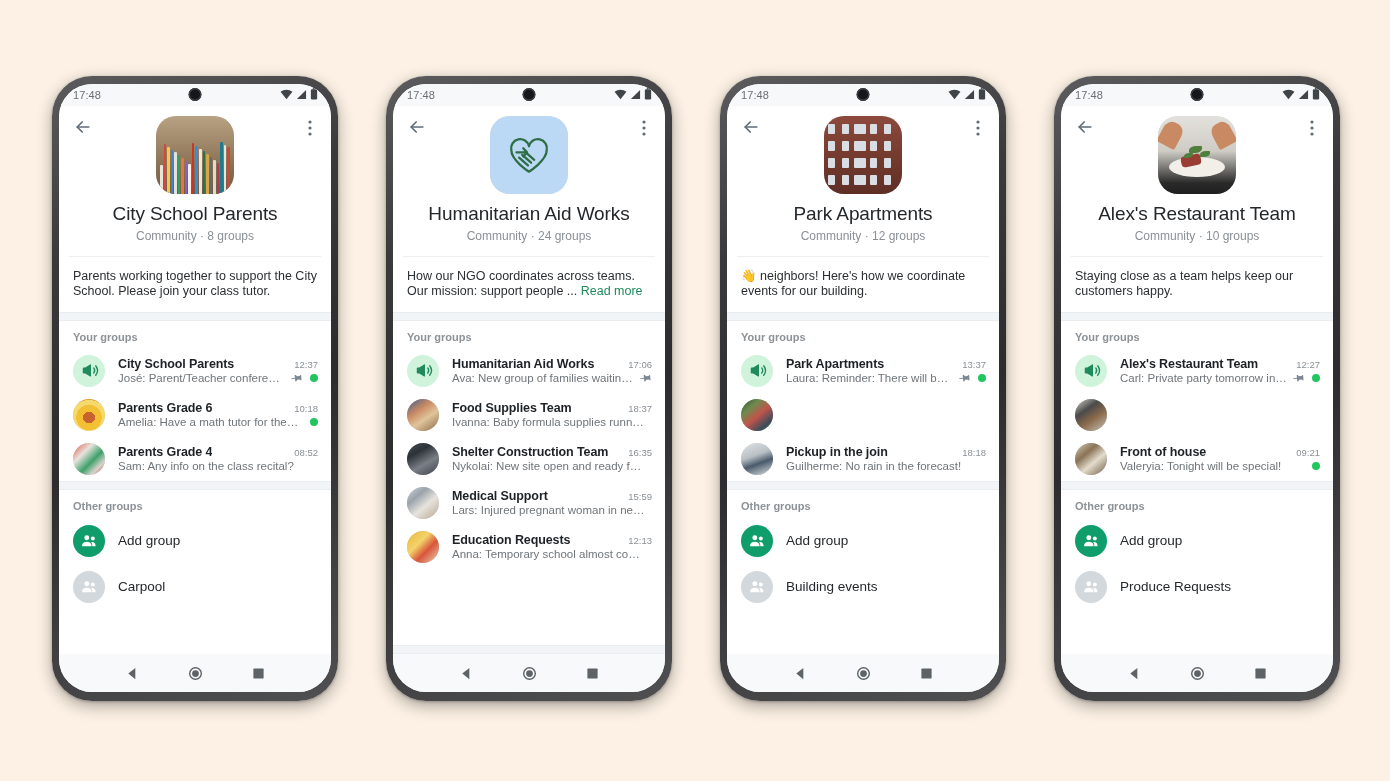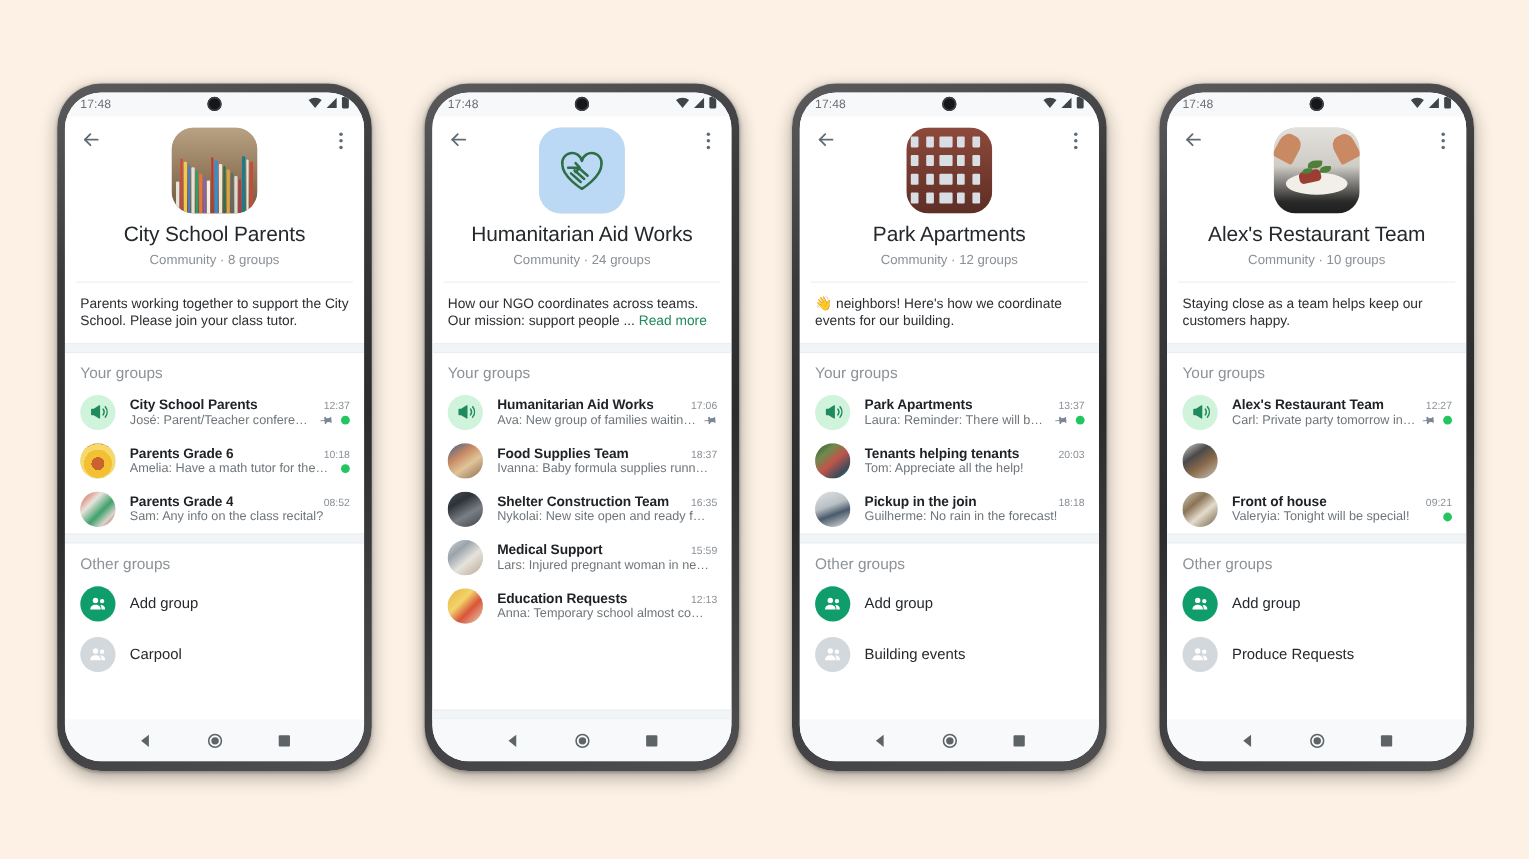--- a/index.html
+++ b/index.html
@@ -138,23 +138,24 @@
 
   
   .scroll {
     flex: 1 1 auto;
     overflow: hidden;
     background: #fff;
     display: flex;
     flex-direction: column;
   }
   .section-label {
-    font-size: 14px;
+    font-size: 11px;
     color: #8d9297;
     padding: 10px 10px 6px 14px;
+    font-weight: bold;
   }
 
   .row {
     display: flex;
     align-items: center;
     padding: 5px 13px 5px 14px;
     min-height: 44px;
     cursor: pointer;
   }
   .row-av {
@@ -715,30 +716,20 @@
                     </svg></span>
                   <span class="dot"></span>
                 </div>
           </div>
         </div>
       </div>
       <div class="row">
         <div class="row-av">
               <div class="ph ph-tenants"></div>
             </div>
-        <div class="row-body">
-          <div class="row-line1">
-            <div class="row-title">Tenants helping tenants</div>
-            <div class="row-time">20:03</div>
-          </div>
-          <div class="row-line2">
-            <div class="row-msg">Tom: Appreciate all the help!</div>
-            <div class="row-meta"></div>
-          </div>
-        </div>
       </div>
       <div class="row">
         <div class="row-av">
               <div class="ph ph-park"></div>
             </div>
         <div class="row-body">
           <div class="row-line1">
             <div class="row-title">Pickup in the join</div>
             <div class="row-time">18:18</div>
           </div>

